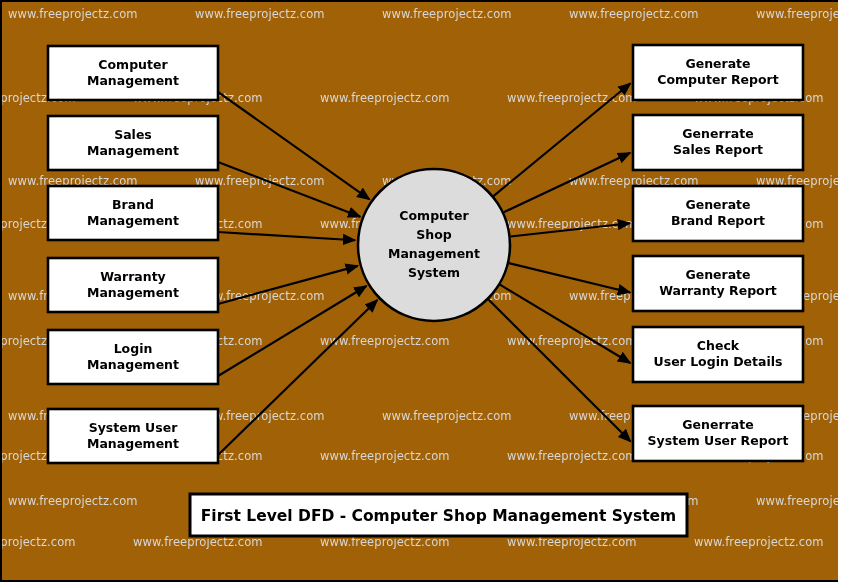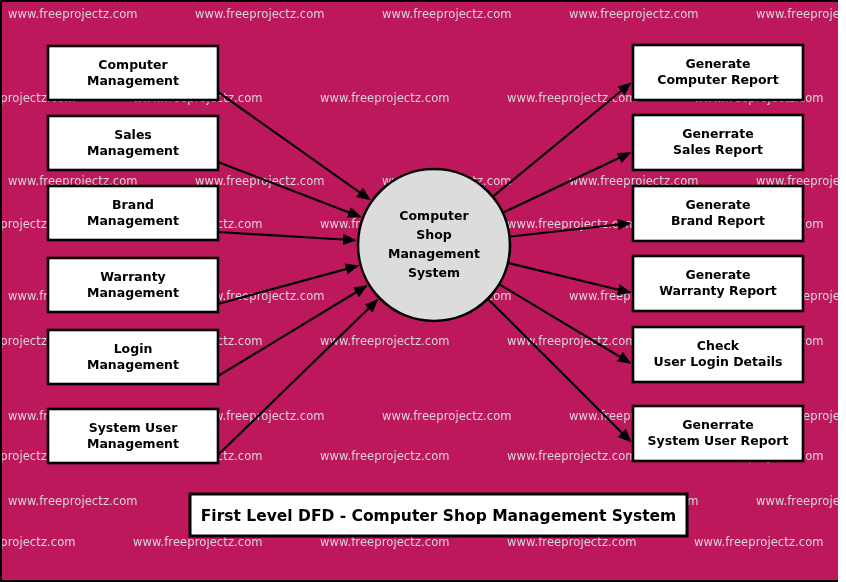--- a/index.html
+++ b/index.html
@@ -7,21 +7,21 @@
     padding: 0;
     background: #ffffff;
   }
   body {
     font-family: "DejaVu Sans", sans-serif;
   }
   #page {
     position: relative;
     width: 838px;
     height: 582px;
-    background: #be185d;
+    background: #a16207;
     overflow: hidden;
     box-sizing: border-box;
   }
   #diagram-svg {
     position: absolute;
     left: 0;
     top: 0;
     width: 846px;
     height: 582px;
     display: block;

